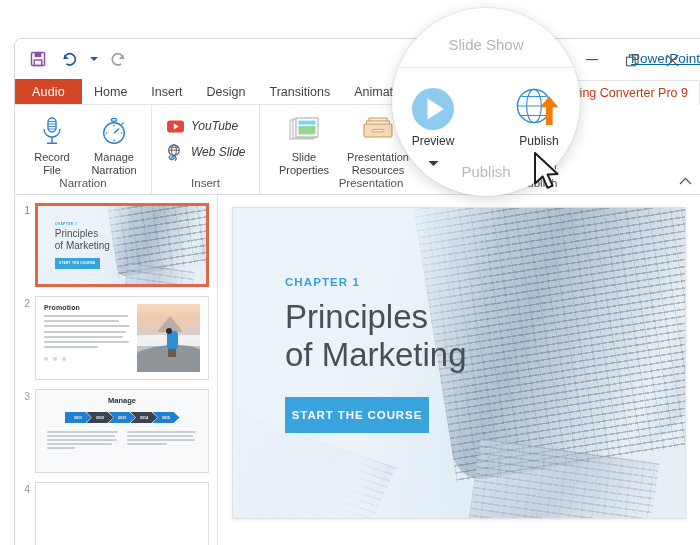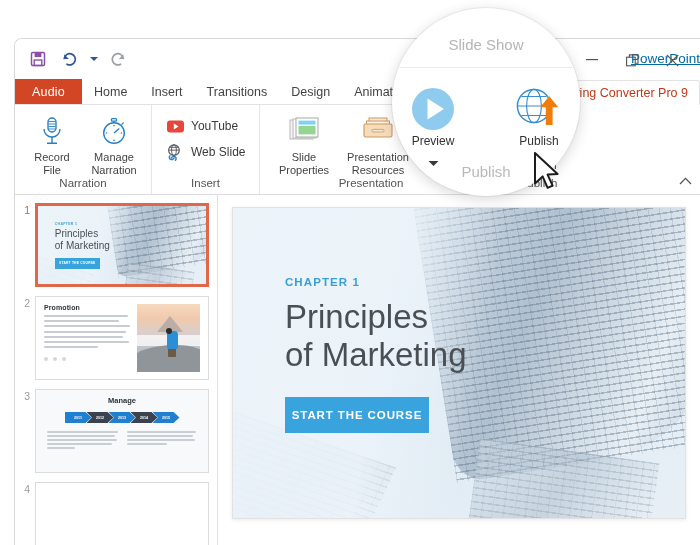--- a/index.html
+++ b/index.html
@@ -248,22 +248,22 @@
             <path d="M0.8 0.8 L12.2 12.2 M12.2 0.8 L0.8 12.2" stroke="#555" stroke-width="1.2"></path>
           </svg>
         </div>
       </div>
     </div>
 
     <div class="tabstrip">
       <div class="tab-file">Audio</div>
       <div class="tab">Home</div>
       <div class="tab">Insert</div>
+      <div class="tab">Design</div>
       <div class="tab">Transitions</div>
-      <div class="tab">Design</div>
       <div class="tab">Animations</div>
       <div class="tab" style="opacity:0;">Slide Show</div>
       <div class="tab-addin tab-spring">ring Converter Pro 9</div>
     </div>
 
     <div class="ribbon">
 
       <div class="rgroup">
         <div class="rgroup-body">
           <div class="rbtn">
@@ -301,21 +301,21 @@
             <div class="rbtn-txt">
               <div>Manage</div>
               <div>Narration</div>
             </div>
           </div>
         </div>
         <div class="rgroup-label">Narration</div>
       </div>
 
       <div class="rgroup" style="width:108px;">
-        <div class="rgroup-body" style="padding-left:14px;">
+        <div class="rgroup-body" style="padding-left:14px;font-style:italic;">
           <div class="rlist">
             <div class="rlist-item">
               <span class="rlist-ico">
                 <svg width="17" height="13" viewBox="0 0 17 13">
                   <rect x="0" y="0.6" width="17" height="11.8" rx="3" fill="#e8453c"></rect>
                   <path d="M6.8 3.4 L11.6 6.5 L6.8 9.6 Z" fill="#fff"></path>
                 </svg>
               </span>
               <span>YouTube</span>
             </div>

